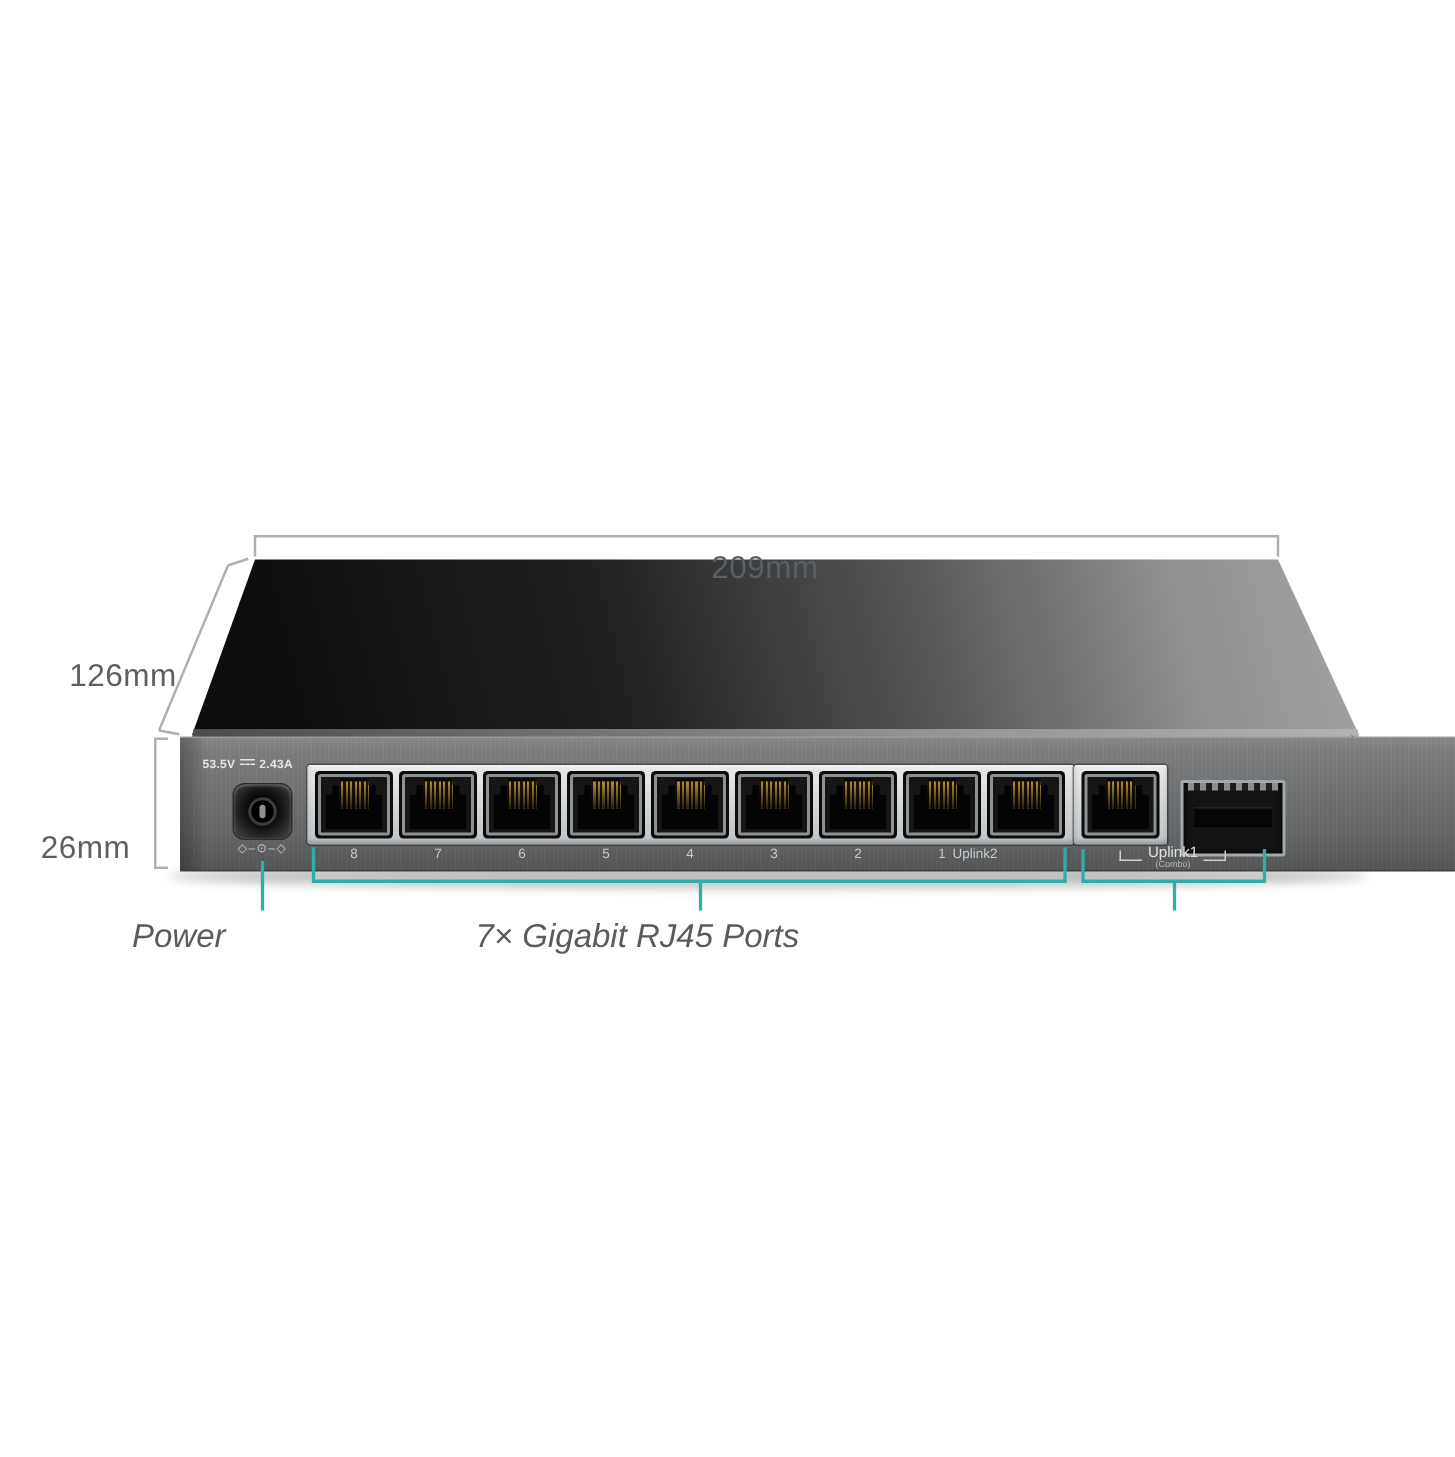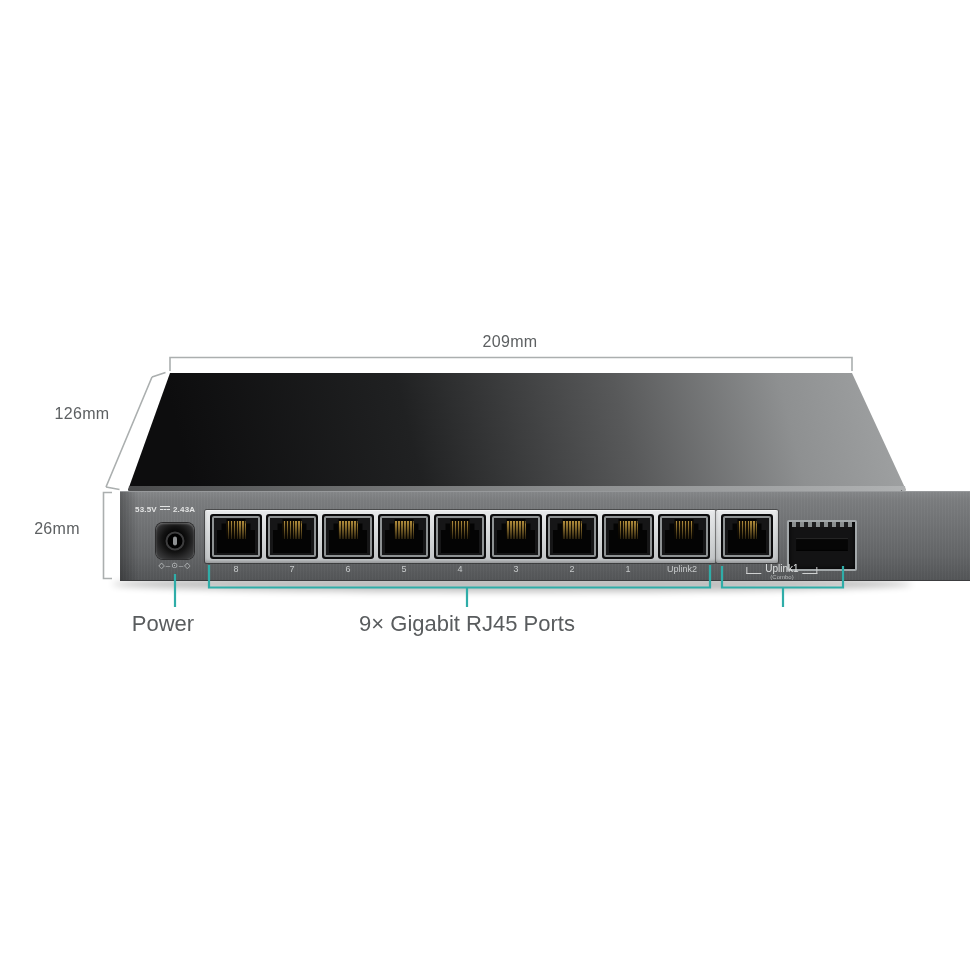--- a/index.html
+++ b/index.html
@@ -6,24 +6,24 @@
   .stage{position:relative;width:970px;height:971px;background:#fff;overflow:hidden;
          font-family:"Liberation Sans",sans-serif;}
   svg.layer{position:absolute;left:0;top:0;z-index:1;}
   svg.layer.fg{z-index:3;}
 
   
   .dim-line{stroke:var(--dim,#abafaf);stroke-width:1.6;fill:none;}
   .teal-line{stroke:var(--teal,#2fada8);stroke-width:2.2;fill:none;}
 
   
-  .dim-text{position:absolute;z-index:4;font-size:16px;color:var(--dimtext,#5d6062);
-            text-align:center;letter-spacing:.3px;}
+  .dim-text{position:absolute;z-index:4;font-size:21px;color:var(--dimtext,#5d6062);
+            text-align:center;letter-spacing:.3px;margin-top:34px;}
   .callout{position:absolute;z-index:4;font-size:22px;color:var(--callout,#595c5e);
-           text-align:center;white-space:nowrap;}
+           text-align:left;white-space:nowrap;font-style:italic;}
 
   
   .front-face{position:absolute;z-index:2;left:120px;top:491px;width:902px;height:88px;
       background:
         linear-gradient(90deg,rgba(0,0,0,.28),rgba(0,0,0,0) 2%,rgba(0,0,0,0) 97%,rgba(0,0,0,.25)),
         repeating-linear-gradient(90deg,rgba(255,255,255,.02) 0 1px,rgba(0,0,0,.02) 1px 3px),
         linear-gradient(180deg,#86888a 0%,#7b7d7f 10%,#717375 38%,#646668 72%,#545658 100%);
       border-top:1px solid #97999b;border-bottom:1px solid #3c3d3f;}
 
   .panel{position:absolute;border-radius:2px;
@@ -180,21 +180,21 @@
     </div>
 
     <span class="pnum" style="left:116px">8</span>
     <span class="pnum" style="left:172px">7</span>
     <span class="pnum" style="left:228px">6</span>
     <span class="pnum" style="left:284px">5</span>
     <span class="pnum" style="left:340px">4</span>
     <span class="pnum" style="left:396px">3</span>
     <span class="pnum" style="left:452px">2</span>
     <span class="pnum" style="left:508px">1</span>
-    <span class="pnum" style="left:562px">Uplink2</span>
+    <span class="pnum" style="left:530px">Uplink2</span>
 
     <div class="uplink1-group">
       <span class="cb cb-l"></span>
       <span>Uplink1</span>
       <span class="cb cb-r"></span>
     </div>
     <span class="combo-caption">(Combo)</span>
   </div>
 
   <svg class="layer fg" width="970" height="971">
@@ -204,14 +204,14 @@
     <path class="teal-line" d="M175,574 L175,607"></path>
     <path class="teal-line" d="M209,565 L209,587.5 L710,587.5 L710,565 M467,587.5 L467,607"></path>
     <path class="teal-line" d="M722,566 L722,587.5 L843,587.5 L843,566 M783,587.5 L783,607"></path>
   </svg>
 
   <div class="dim-text" style="left:450px;top:333px;width:120px">209mm</div>
   <div class="dim-text" style="left:22px;top:405px;width:120px">126mm</div>
   <div class="dim-text" style="left:0px;top:520px;width:114px">26mm</div>
 
   <div class="callout" style="left:88px;top:611px;width:150px">Power</div>
-  <div class="callout" style="left:317px;top:611px;width:300px">9× Gigabit RJ45 Ports</div>
+  <div class="callout" style="left:317px;top:611px;width:300px">7× Gigabit RJ45 Ports</div>
 </div>
 
 </body></html>

